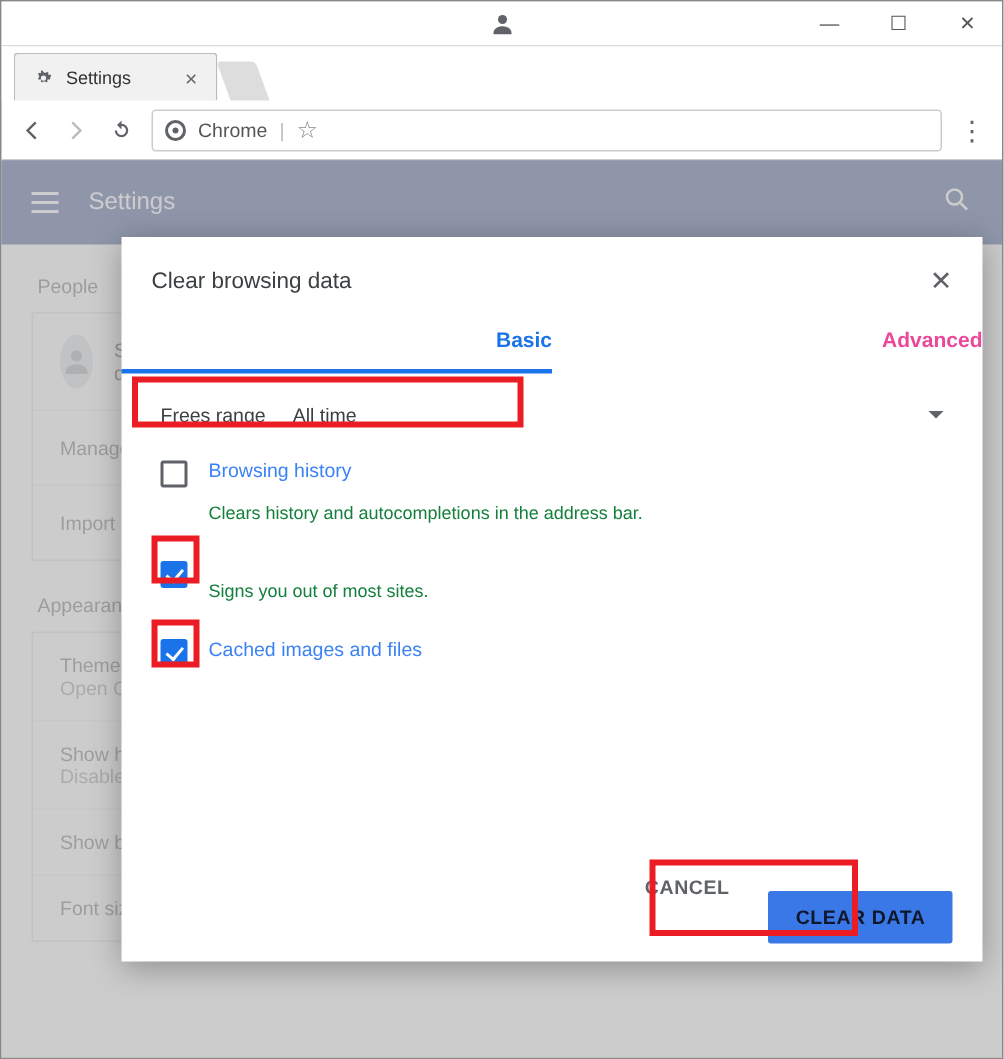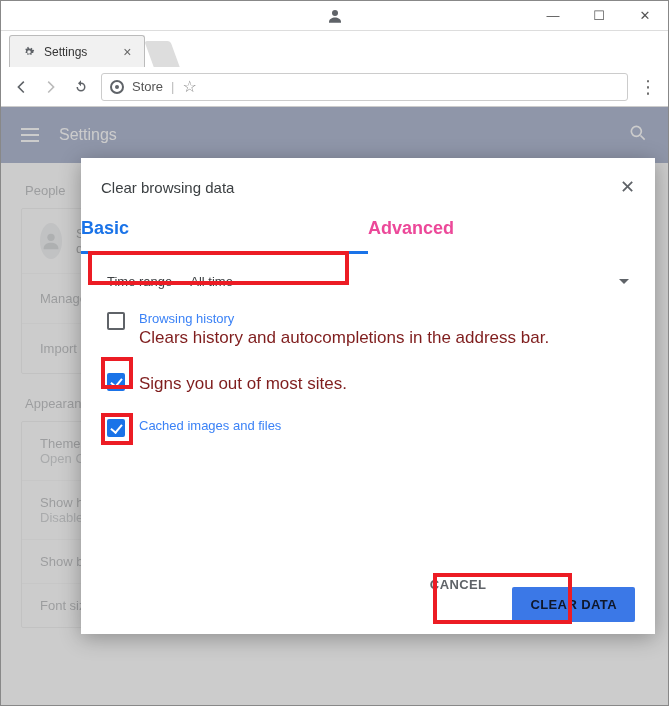--- a/index.html
+++ b/index.html
@@ -46,33 +46,33 @@
 .toggle { width:34px; height:14px; border-radius:7px; background:#bbb; position:relative; }
 .toggle::after { content:""; position:absolute; width:18px; height:18px; border-radius:50%; background:#fafafa; border:1px solid #ccc; top:-3px; left:-2px; }
 .select-mock { display:flex; align-items:center; gap:30px; color:#5f6368; }
 .triangle-down { width:0; height:0; border-left:5px solid transparent; border-right:5px solid transparent; border-top:5px solid #5f6368; }
 
 .dialog { position:absolute; top:157px; left:80px; width:574px; background:#fff; box-shadow:0 4px 20px rgba(0,0,0,0.3); z-index:20; padding-bottom:0; }
 .dialog-head { display:flex; align-items:center; justify-content:space-between; padding:18px 20px 8px 20px; }
 .dialog-title { font-size:15px; color:#3c4043; }
 .dialog-close { cursor:pointer; color:#5f6368; font-size:18px; }
 .tabs { display:flex; }
-.tabs .dtab { flex:1; text-align:left; padding:12px 0; font-size:18px; font-weight:600; cursor:pointer; }
+.tabs .dtab { flex:1; text-align:right; padding:12px 0; font-size:14px; font-weight:600; cursor:pointer; }
 .dtab.active { color:#1a73e8; border-bottom:3px solid #1a73e8; }
 .dtab.inactive { color:#ec4899; border-bottom:1px solid transparent; }
 .dialog-body { padding:10px 20px 10px 20px; }
 .time-row { display:flex; align-items:center; gap:18px; padding:6px 6px; }
 .time-label { color:#3c4043; font-size:13px; }
 .time-select { flex:1; display:flex; align-items:center; justify-content:space-between; padding:4px 0; color:#3c4043; font-size:13px; cursor:pointer; }
 .check-row { display:flex; gap:14px; padding:12px 6px; align-items:flex-start; }
 .check-box { width:18px; height:18px; border:2px solid #5f6368; border-radius:2px; background:#fff; display:flex; align-items:center; justify-content:center; flex-shrink:0; cursor:pointer; margin-top:1px; }
 .check-box.checked { background:#1a73e8; border-color:#1a73e8; }
 .check-box.checked::after { content:""; width:5px; height:9px; border:solid #fff; border-width:0 2px 2px 0; transform:rotate(40deg); margin-bottom:2px; }
 .check-text .t1 { color:#3b82f6; font-size:13px; }
-.check-text .t2 { color:#7f1d1d; font-size:17px; margin-top:2px; }
+.check-text .t2 { color:#15803d; font-size:12px; margin-top:14px; }
 .dialog-actions { display:flex; justify-content:flex-end; gap:8px; padding:18px 20px 12px 20px; margin-top:90px; }
 .btn { padding:10px 18px; font-size:13px; font-weight:600; border-radius:2px; cursor:pointer; letter-spacing:0.4px; }
 .btn-flat { color:#5f6368; background:transparent; }
 .btn-primary { background:#3b78e7; color:#0f172a;margin-top:20px; }
 .hl { position:absolute; border:4px solid #ec1c24; z-index:30; pointer-events:none; }
 </style>
 </head>
 <body>
 
 <div class="titlebar">
@@ -109,21 +109,21 @@
         <path fill="#bbb" d="M9 4l8 8-8 8-1.5-1.5L14 12 7.5 5.5z"></path>
       </svg>
   </div>
   <div class="nav-icon">
     <svg width="18" height="18" viewBox="0 0 24 24">
         <path fill="#5f6368" d="M12 6V3L8 7l4 4V8a4 4 0 11-4 4H6a6 6 0 106-6z"></path>
       </svg>
   </div>
   <div class="url-box">
     <span class="chrome-icon"></span>
-    <span class="url-label">Store</span>
+    <span class="url-label">Chrome</span>
     <span class="url-sep">|</span>
     <span class="star">☆</span>
   </div>
   <div class="kebab">⋮</div>
 </div>
 
 <div class="app-header">
   <div class="hamburger">
       <span></span>
       <span></span>
@@ -199,21 +199,21 @@
   <div class="dialog-head">
     <span class="dialog-title">Clear browsing data</span>
     <span class="dialog-close">✕</span>
   </div>
   <div class="tabs">
     <div class="dtab active">Basic</div>
     <div class="dtab inactive">Advanced</div>
   </div>
   <div class="dialog-body">
     <div class="time-row">
-      <span class="time-label">Time range</span>
+      <span class="time-label">Frees range</span>
       <div class="time-select">
         <span>All time</span>
         <span class="triangle-down"></span>
       </div>
     </div>
     <div class="check-row">
       <div class="check-box"></div>
       <div class="check-text">
         <div class="t1">Browsing history</div>
         <div class="t2">Clears history and autocompletions in the address bar.</div>

